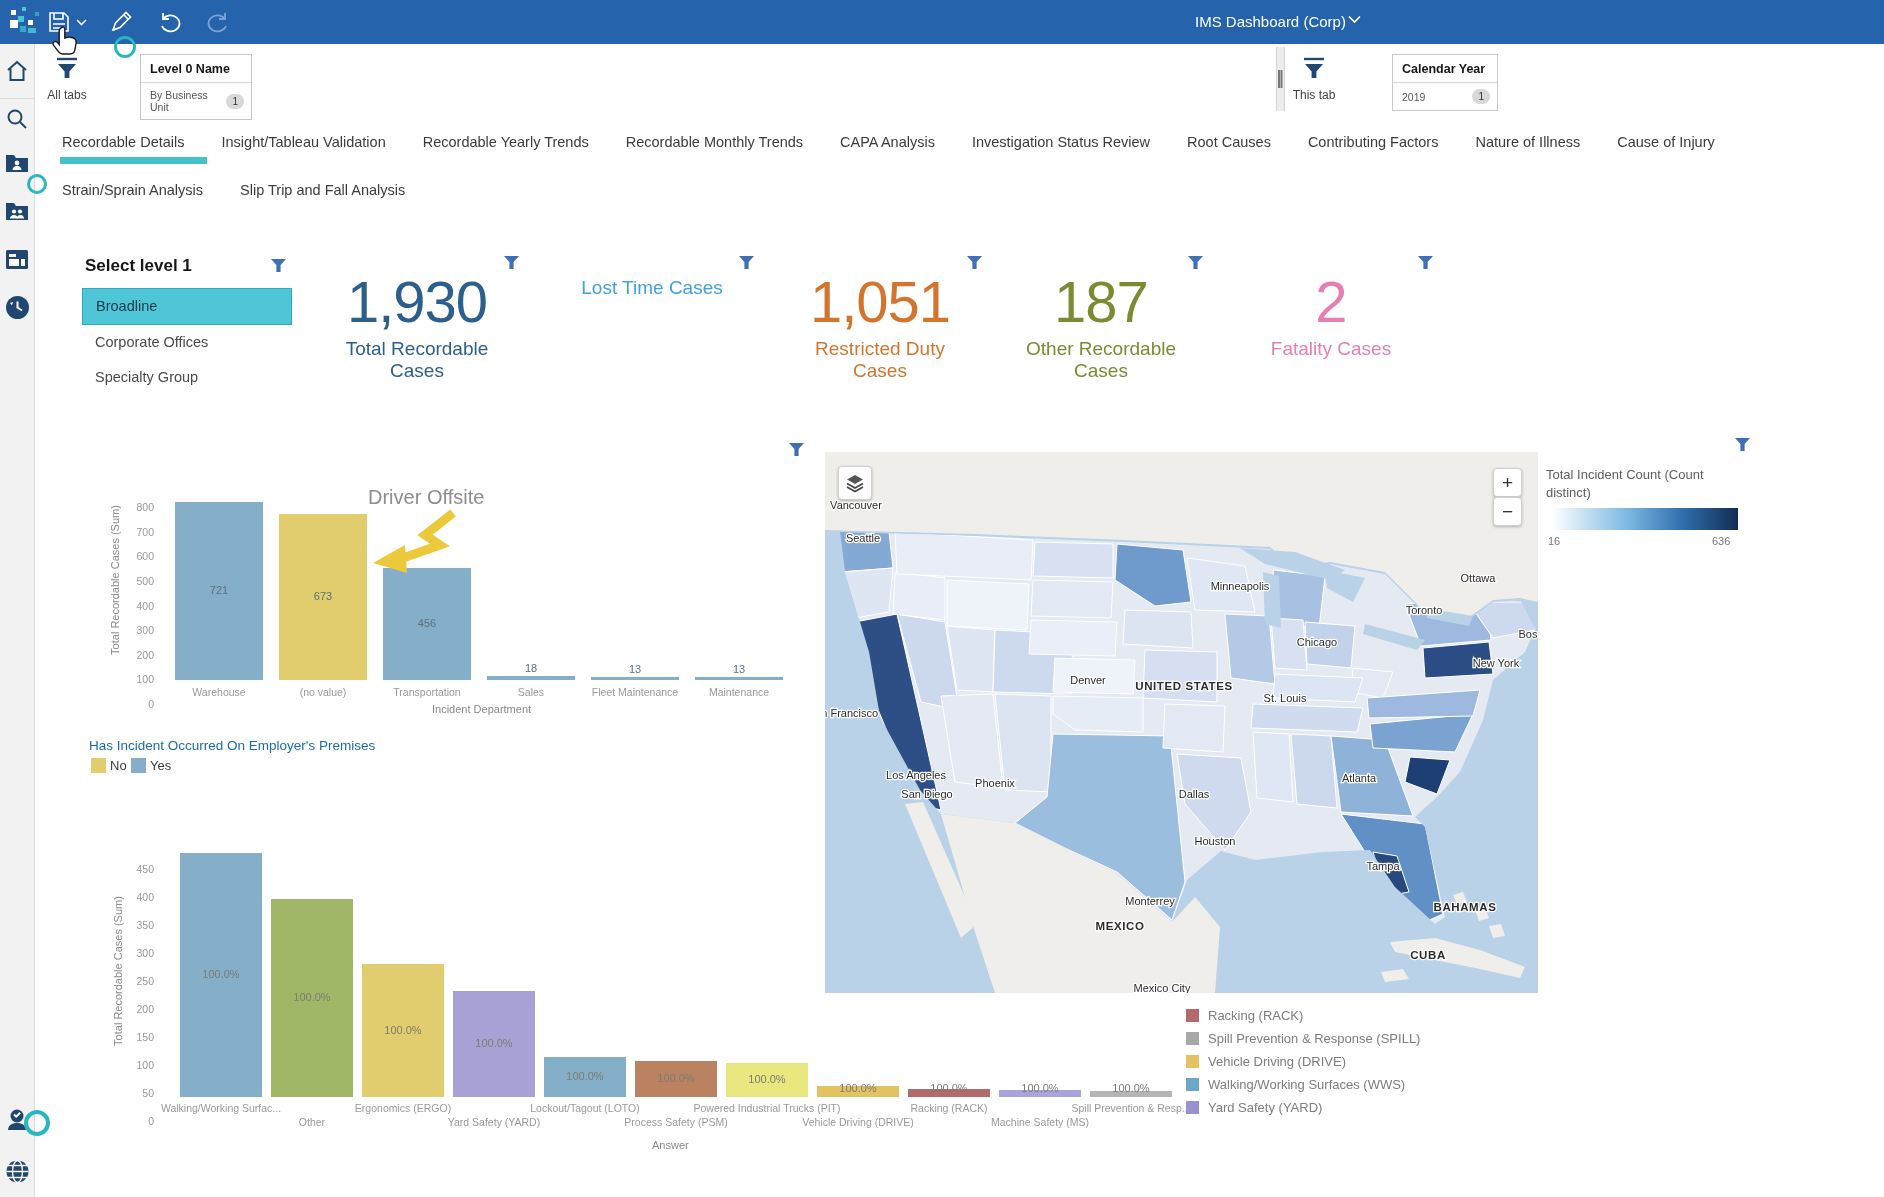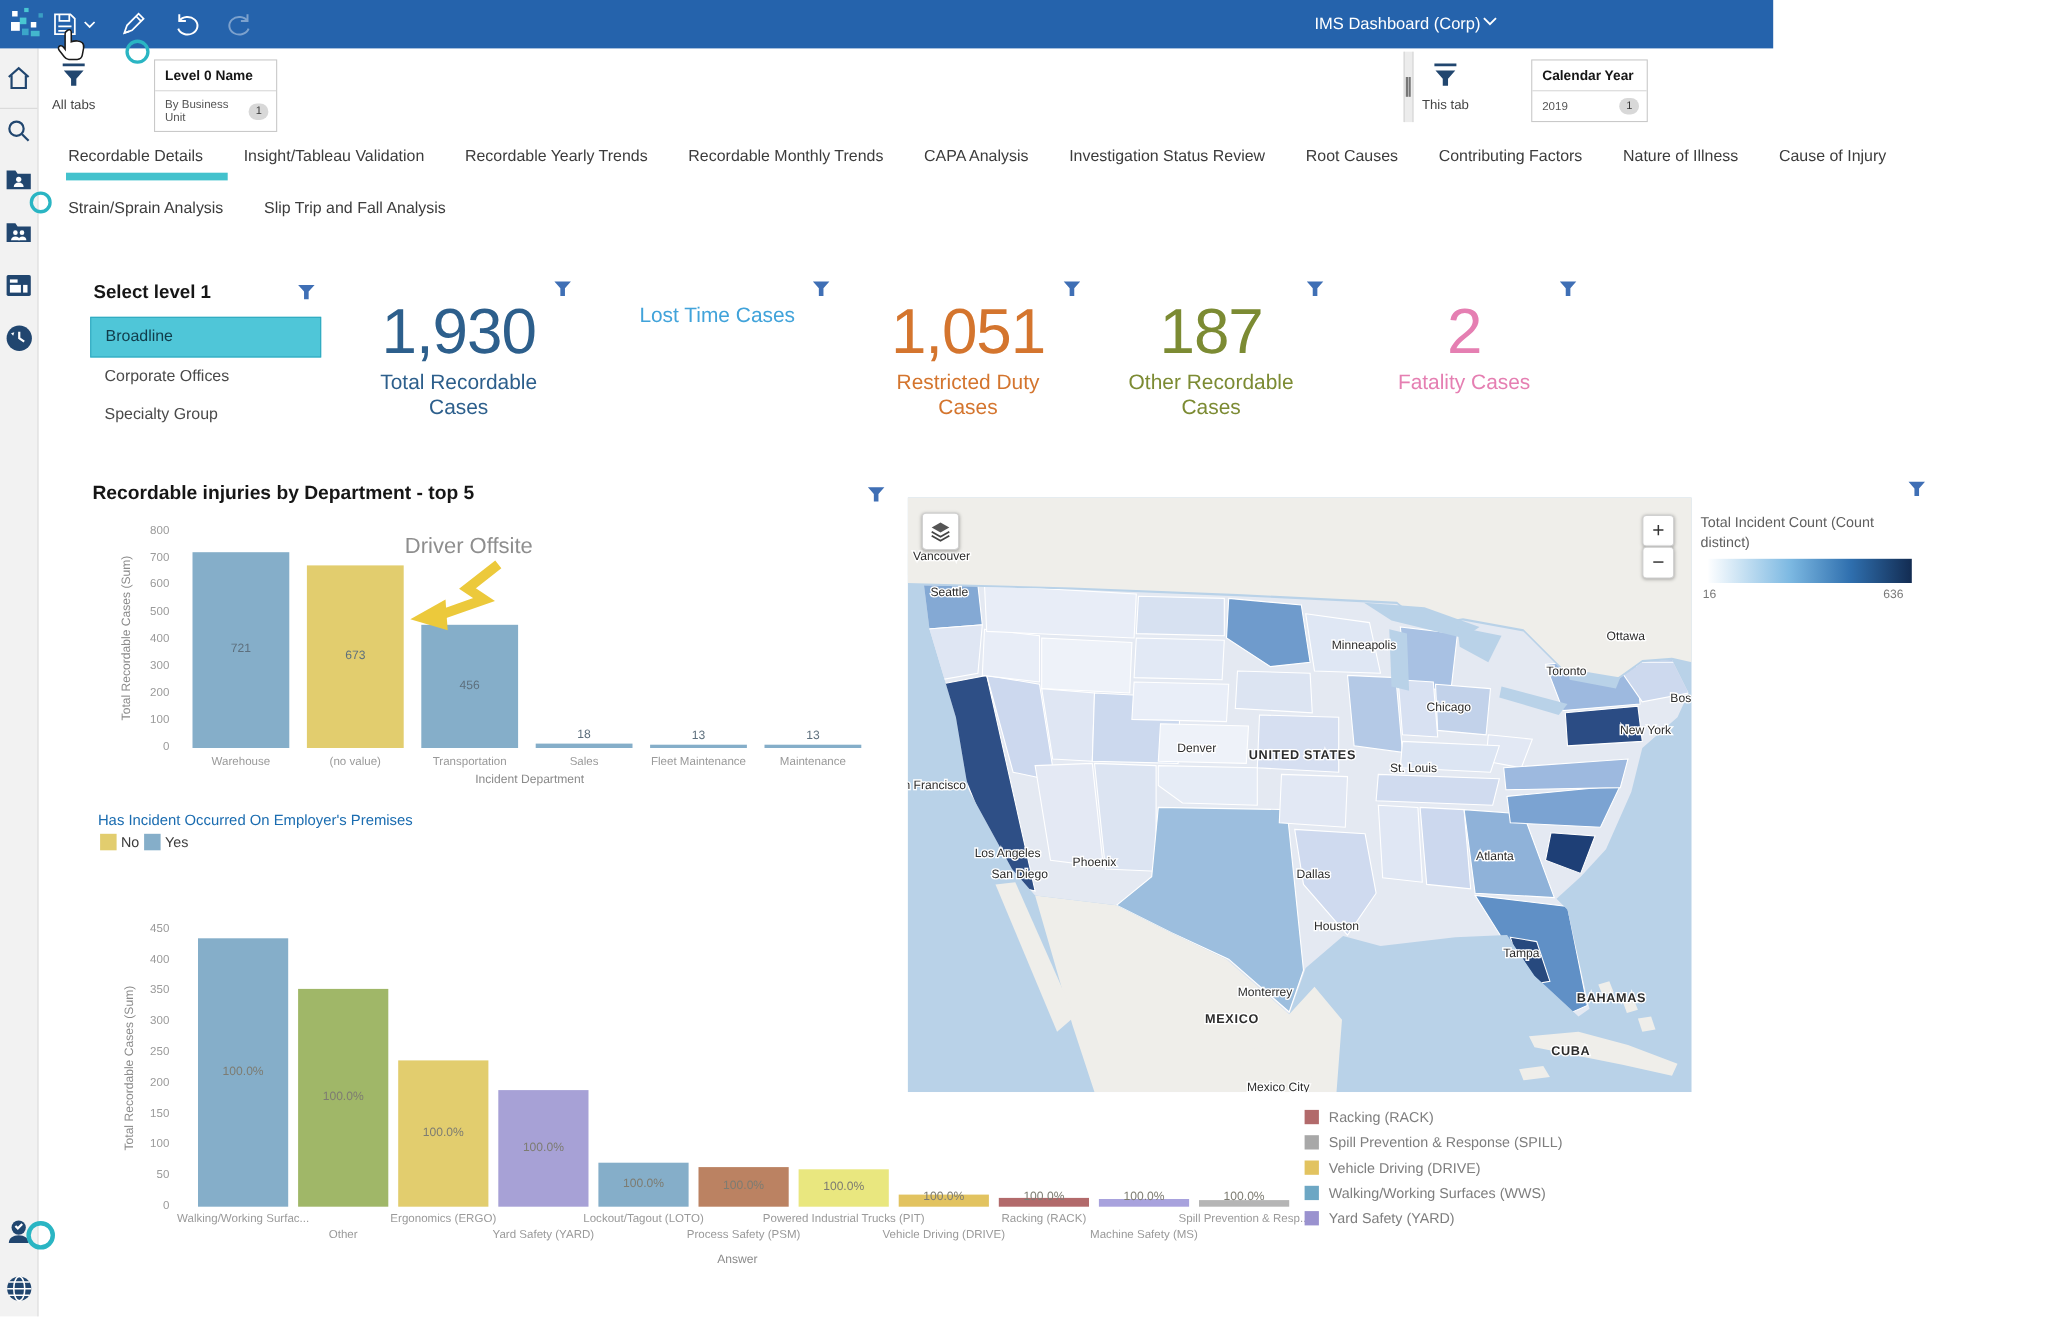--- a/index.html
+++ b/index.html
@@ -1,21 +1,21 @@
 <!DOCTYPE html>
 <html><head>
 <meta charset="utf-8">
 <style>
   html,body{margin:0;padding:0;background:#fff;}
   .stage{position:relative;width:1884px;height:1197px;overflow:hidden;background:#fff;
          font-family:"Liberation Sans",sans-serif;color:#222;}
   .abs{position:absolute;}
 
   
-  .topbar{position:absolute;left:0;top:0;width:1612px;height:44px;background:#2563ac;z-index:30;}
+  .topbar{position:absolute;left:0;top:0;width:1884px;height:44px;background:#2563ac;z-index:30;}
   .tb-icon{position:absolute;top:9px;width:26px;height:26px;display:flex;align-items:center;justify-content:center;cursor:pointer;}
   .app-title{position:absolute;left:1195px;top:0;height:44px;line-height:44px;color:#fff;font-size:15px;}
   .title-chev{position:absolute;left:1348px;top:15px;}
 
   
   .sidebar{position:absolute;left:0;top:44px;width:34px;height:1153px;background:#f2f2f2;border-right:1px solid #dcdcdc;z-index:20;}
   .sb-icon{position:absolute;left:4px;width:26px;height:26px;display:flex;align-items:center;justify-content:center;cursor:pointer;}
   .sb-div{position:absolute;left:0;top:54px;width:34px;border-top:1px solid #d9d9d9;}
 
   .teal-ring{position:absolute;border:3px solid #2ab5c3;border-radius:50%;z-index:40;background:transparent;}
@@ -42,21 +42,21 @@
 
   
   .kpi{position:absolute;width:240px;text-align:center;}
   .kpi .num{font-size:58px;line-height:1.05;letter-spacing:-1px;}
   .kpi .lbl{font-size:19px;line-height:1.15;margin-top:5px;}
 
   .funnel{position:absolute;cursor:pointer;}
 
   
   .chart-title{position:absolute;font-size:17.5px;font-weight:bold;color:#161616;}
-  .ytick{position:absolute;width:36px;text-align:right;font-size:10.5px;color:#9a9a9a;}
+  .ytick{position:absolute;width:36px;text-align:right;font-size:10.5px;color:#9a9a9a;margin-top:25px;}
   .ylab{position:absolute;font-size:11px;color:#8a8a8a;transform:rotate(-90deg);transform-origin:center;white-space:nowrap;}
   .bar{position:absolute;}
   .barval{position:absolute;font-size:11px;color:#5d6f7d;text-align:center;}
   .xcat{position:absolute;font-size:10.5px;color:#9a9a9a;text-align:center;white-space:nowrap;}
   .xlab{position:absolute;font-size:11px;color:#8a8a8a;}
   .anno-text{position:absolute;font-size:20px;color:#8e8e8e;}
   .leg-title{position:absolute;font-size:13.5px;color:#1a6cb0;}
   .leg-sw{position:absolute;width:15px;height:15px;}
   .leg-lb{position:absolute;font-size:13px;color:#3c3c3c;}
 
@@ -312,21 +312,20 @@
         <div class="funnel" style="left: 206px; top: -17px;">
           <svg width="17" height="15" viewBox="0 0 17 15">
             <path d="M1 1 h15 l-5.4 6 v7 l-4.2 0 V7 z" fill="#3f6fb5"></path>
           </svg>
         </div>
         <div class="num">2</div>
         <div class="lbl" style="margin: 5px auto 0px; width: 185px;">Fatality Cases</div>
       </div>
     </div>
 
-  <div class="chart-title" style="left:84px;top:438px;width:560px;">Recordable injuries by Department - top 5</div>
   <div class="funnel" style="left:788px;top:442px;">
     <svg width="17" height="15" viewBox="0 0 17 15">
         <path d="M1 1 h15 l-5.4 6 v7 l-4.2 0 V7 z" fill="#3f6fb5"></path>
       </svg>
   </div>
   <div class="ylab" style="left:30px;top:574px;width:170px;text-align:center;">Total Recordable Cases (Sum)</div>
   <div id="c1-ticks">
       <div class="ytick" style="left: 118px; top: 673px;">0</div>
       <div class="ytick" style="left: 118px; top: 648.375px;">100</div>
       <div class="ytick" style="left: 118px; top: 623.75px;">200</div>

